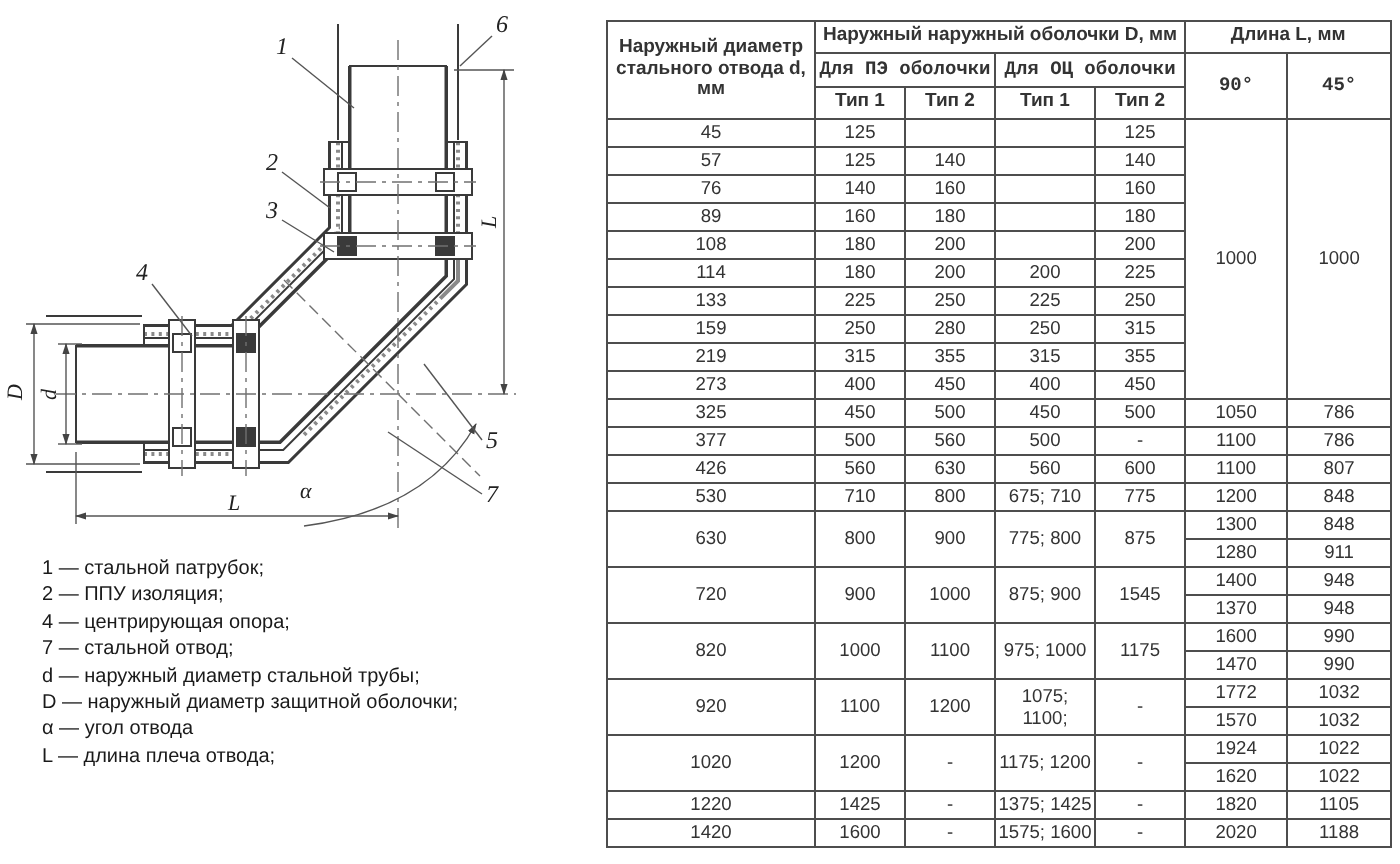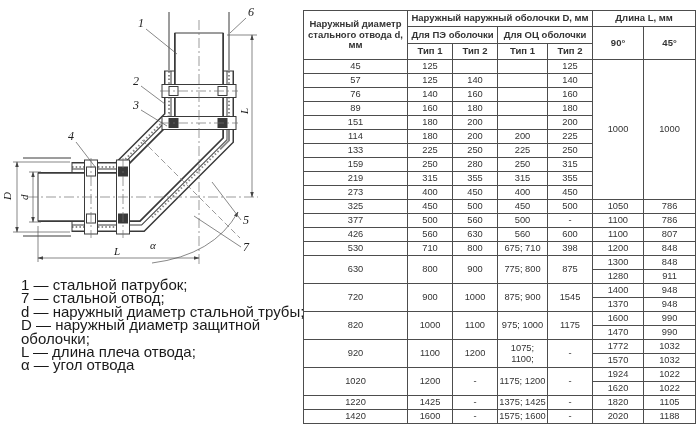--- a/index.html
+++ b/index.html
@@ -8,30 +8,30 @@
 
   
   .drawing{position:absolute;left:0;top:0;}
   .callout{font-family:"Liberation Serif",serif;font-style:italic;
            font-size:12px;fill:#222;}
   .dimlab{font-family:"Liberation Serif",serif;font-style:italic;
           font-size:11px;fill:#222;}
 
   
   .legend{position:absolute;left:21px;top:278px;width:285px;
-          font-size:15px;line-height:13.4px;color:#1a1a1a;}
+          font-size:10px;line-height:13.4px;color:#1a1a1a;}
 
   
   table.spec{position:absolute;left:303px;top:10px;border-collapse:collapse;
              table-layout:fixed;width:392px;}
   table.spec th,table.spec td{border:1px solid #4d4d4d;text-align:center;
              vertical-align:middle;padding:0;color:#333;}
   table.spec th{font-weight:bold;font-size:9.5px;line-height:1.12;}
   table.spec thead tr:nth-child(1){height:16px;}
-  table.spec thead tr:nth-child(2){height:17px;}
+  table.spec thead tr:nth-child(2){height:17px;font-family:Liberation Mono, monospace;}
   table.spec thead tr:nth-child(3){height:16px;}
   table.spec tbody tr{height:14px;}
   table.spec tbody td{font-size:9.3px;line-height:1.08;white-space:pre-line;}
 </style>
 </head>
 <body>
 
 <div class="stage">
 
   <svg class="drawing" width="305" height="276" viewBox="0 0 305 276">
@@ -132,25 +132,27 @@
 
     <text class="dimlab" transform="rotate(-90 11 200)" x="11" y="200">D</text>
     <text class="dimlab" transform="rotate(-90 28 200)" x="28" y="200">d</text>
     <text class="dimlab" transform="rotate(-90 248 114)" x="248" y="114">L</text>
     <text class="dimlab" x="114" y="255">L</text>
     <text class="dimlab" x="150" y="249">α</text>
   </svg>
 
   <div class="legend">
     <div>1 — стальной патрубок;</div>
+    <div>2 — ППУ изоляция;</div>
+    <div>4 — центрирующая опора;</div>
     <div>7 — стальной отвод;</div>
     <div>d — наружный диаметр стальной трубы;</div>
     <div>D — наружный диаметр защитной оболочки;</div>
+    <div>α — угол отвода</div>
     <div>L — длина плеча отвода;</div>
-    <div>α — угол отвода</div>
   </div>
 
   <table class="spec">
     <colgroup>
       <col style="width:104px">
         <col style="width:45px">
         <col style="width:45px">
       <col style="width:50px">
         <col style="width:45px">
         <col style="width:51px">
@@ -200,21 +202,21 @@
           <td>160</td>
         </tr>
         <tr>
           <td>89</td>
           <td>160</td>
           <td>180</td>
           <td></td>
           <td>180</td>
         </tr>
         <tr>
-          <td>151</td>
+          <td>108</td>
           <td>180</td>
           <td>200</td>
           <td></td>
           <td>200</td>
         </tr>
         <tr>
           <td>114</td>
           <td>180</td>
           <td>200</td>
           <td>200</td>
@@ -273,21 +275,21 @@
           <td>560</td>
           <td>600</td>
           <td>1100</td>
           <td>807</td>
         </tr>
         <tr>
           <td>530</td>
           <td>710</td>
           <td>800</td>
           <td>675;&nbsp;710</td>
-          <td>398</td>
+          <td>775</td>
           <td>1200</td>
           <td>848</td>
         </tr>
         <tr>
           <td rowspan="2">630</td>
           <td rowspan="2">800</td>
           <td rowspan="2">900</td>
           <td rowspan="2">775;&nbsp;800</td>
           <td rowspan="2">875</td>
           <td>1300</td>

